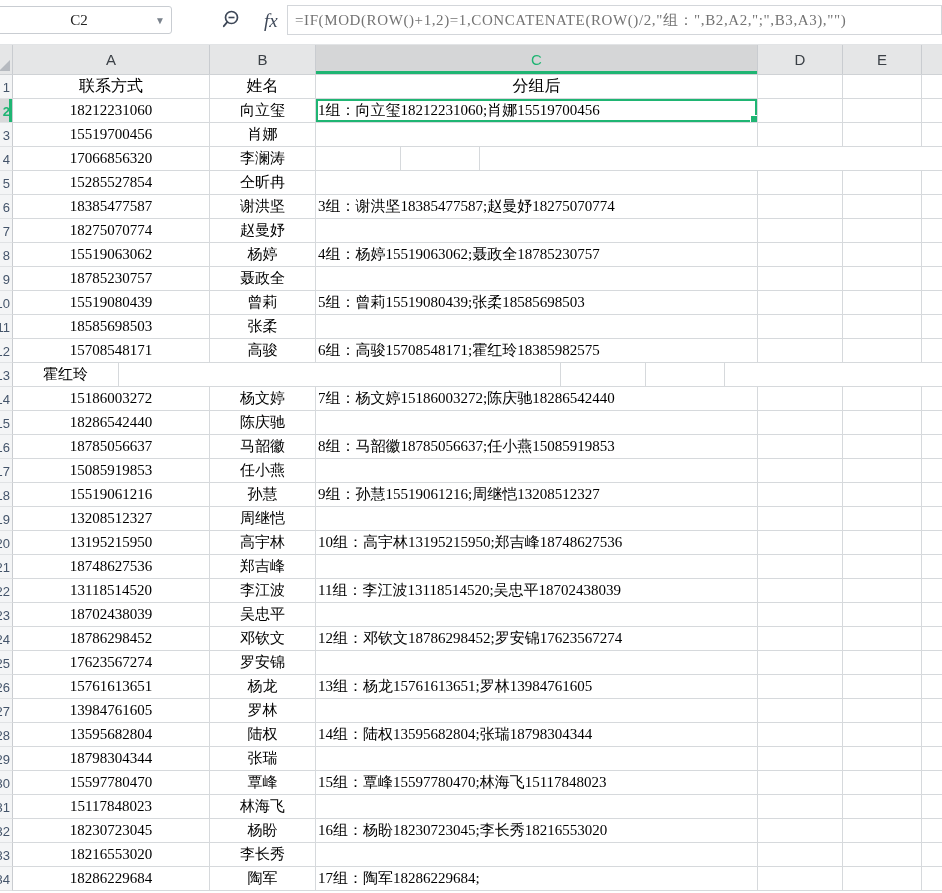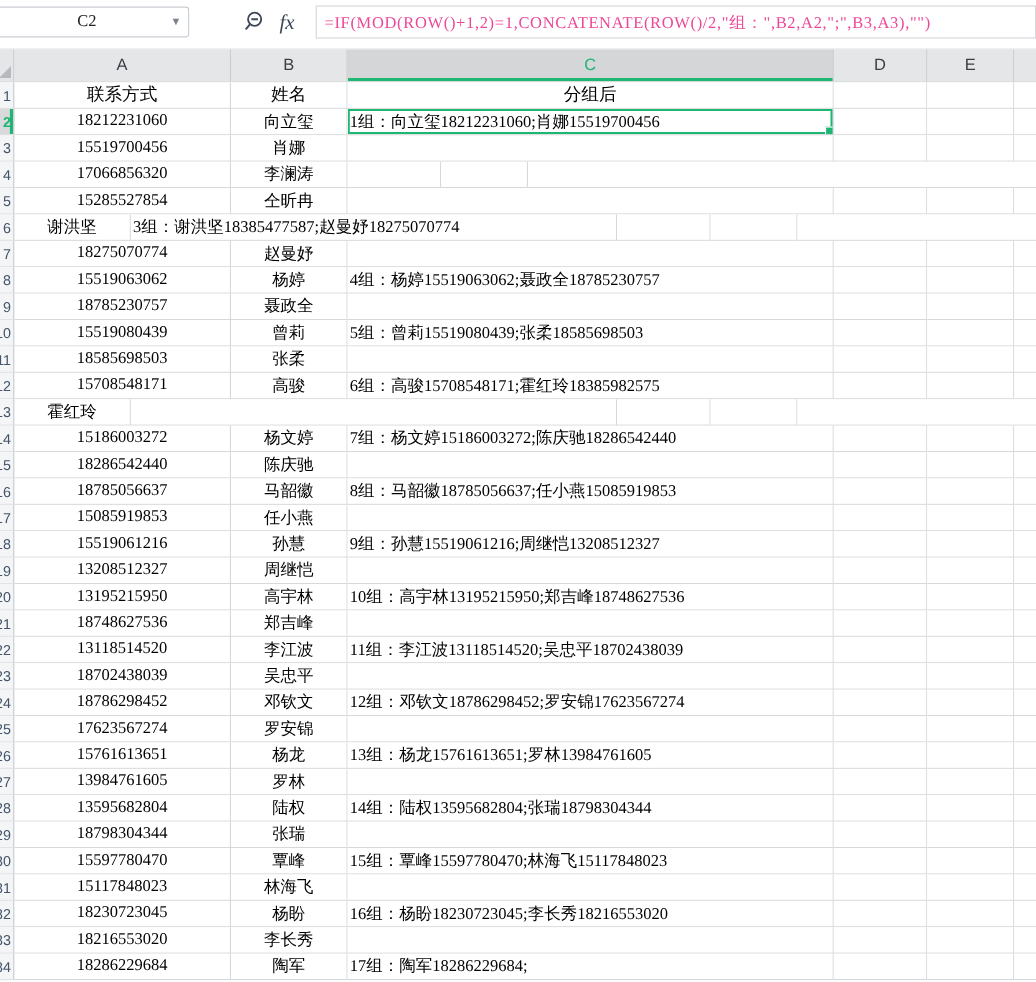--- a/index.html
+++ b/index.html
@@ -14,26 +14,26 @@
   *{margin:0;padding:0;box-sizing:border-box;}
   html,body{width:942px;height:893px;overflow:hidden;background:#fff;
     font-family:"Liberation Sans", sans-serif;}
   
   .formula-bar{position:relative;height:45px;background:#fff;border-bottom:1px solid #e2e4e6;}
   .name-box{position:absolute;left:-6px;top:6px;width:178px;height:28px;background:#fff;
     border:1px solid #c9cdd2;border-radius:3px;display:flex;align-items:center;}
   .name-box .ref{flex:1;text-align:center;font-family:"Liberation Serif", serif;
     font-size:15px;color:#222;padding-left:14px;}
   .name-box .dd{width:22px;color:#7a828c;font-size:10px;text-align:center;user-select:none;}
-  .fb-icons{position:absolute;left:222px;top:6px;height:28px;display:flex;align-items:center;gap:10px;color:#3d4757;}
+  .fb-icons{position:absolute;left:222px;top:6px;height:28px;display:flex;align-items:center;gap:20px;color:#3d4757;}
   .icon-zoom svg{display:block;}
   .icon-fx{font-family:"Liberation Serif", serif;font-style:italic;font-size:19px;color:#3d4757;line-height:1;}
   .formula-field{position:absolute;left:287px;top:5px;right:0;height:30px;background:#fff;
     border:1px solid #d3d6da;display:flex;align-items:center;overflow:hidden;}
-  .formula-field .ftext{font-family:"Liberation Serif", serif;font-size:15px;color:#ec4899;
+  .formula-field .ftext{font-family:"Liberation Serif", serif;font-size:15px;color:#737373;
     padding-left:7px;white-space:nowrap;letter-spacing:0.6px;}
   
   .col-headers{display:flex;height:30px;border-bottom:1px solid #cfd2d5;background:var(--hdr-bg);}
   .corner{width:var(--rowhdr-w);position:relative;background:var(--hdr-bg);border-right:1px solid #c9ccd0;overflow:hidden;}
   .corner .tri{position:absolute;right:2px;bottom:3px;width:0;height:0;
     border-bottom:11px solid #b6bac0;border-left:11px solid transparent;}
   .col-h{display:flex;align-items:center;justify-content:center;font-size:15px;color:#3b4046;
     border-right:1px solid #c9ccd0;background:var(--hdr-bg);position:relative;}
   .col-h.sel{background:var(--hdr-sel-bg);color:var(--green);box-shadow:inset 0 -3px 0 var(--green);}
   
@@ -145,20 +145,21 @@
       <div class="cell w-b center">仝昕冉</div>
       <div class="cell w-c left"></div>
       <div class="cell w-d center"></div>
       <div class="cell w-e center"></div>
       <div class="cell w-f center"></div>
     </div>
     <div class="row">
       <div class="rh">
         <span class="num">6</span>
       </div>
+      <div class="cell w-a center">18385477587</div>
       <div class="cell w-b center">谢洪坚</div>
       <div class="cell w-c left">3组：谢洪坚18385477587;赵曼妤18275070774</div>
       <div class="cell w-d center"></div>
       <div class="cell w-e center"></div>
       <div class="cell w-f center"></div>
     </div>
     <div class="row">
       <div class="rh">
         <span class="num">7</span>
       </div>

